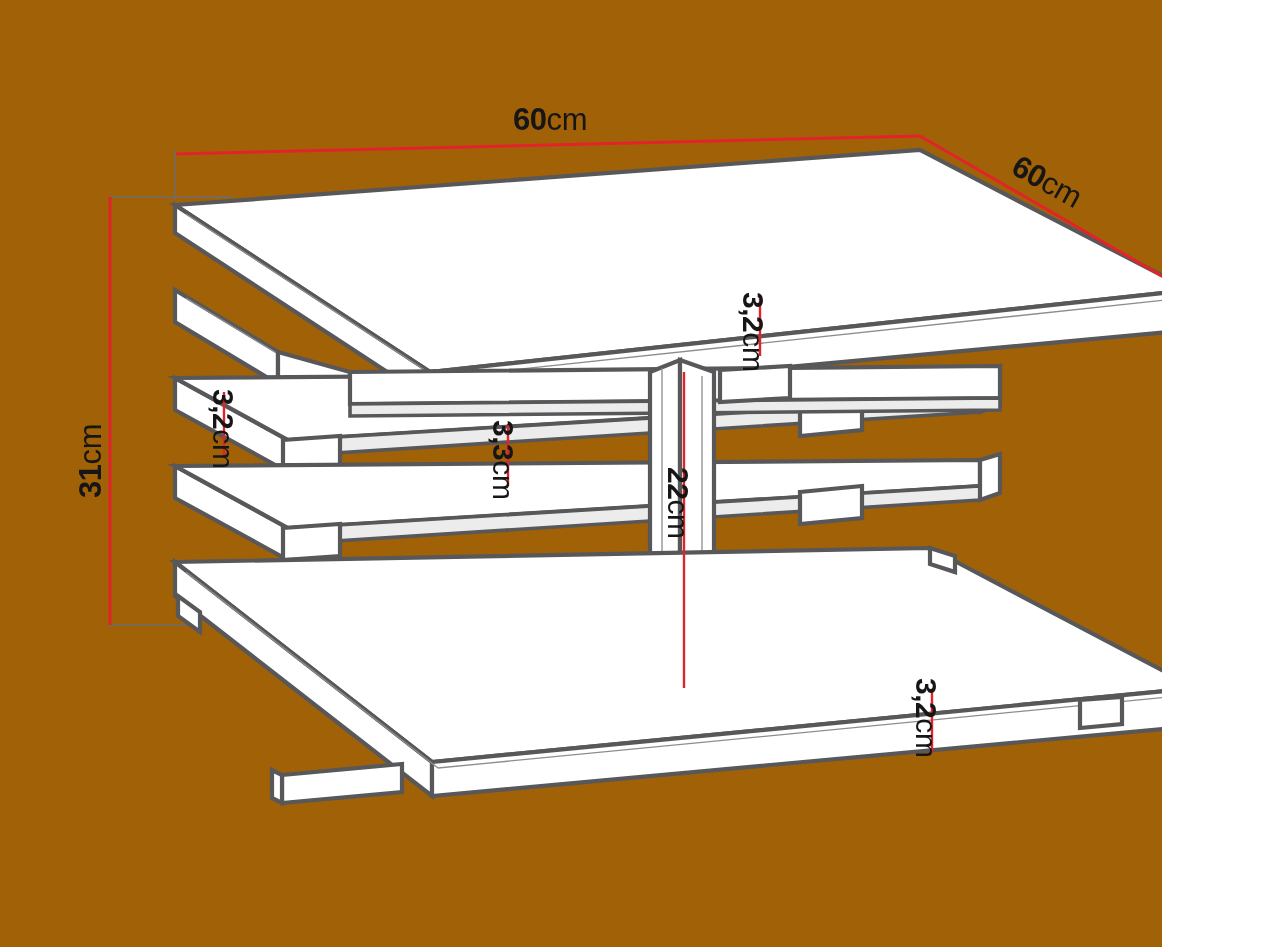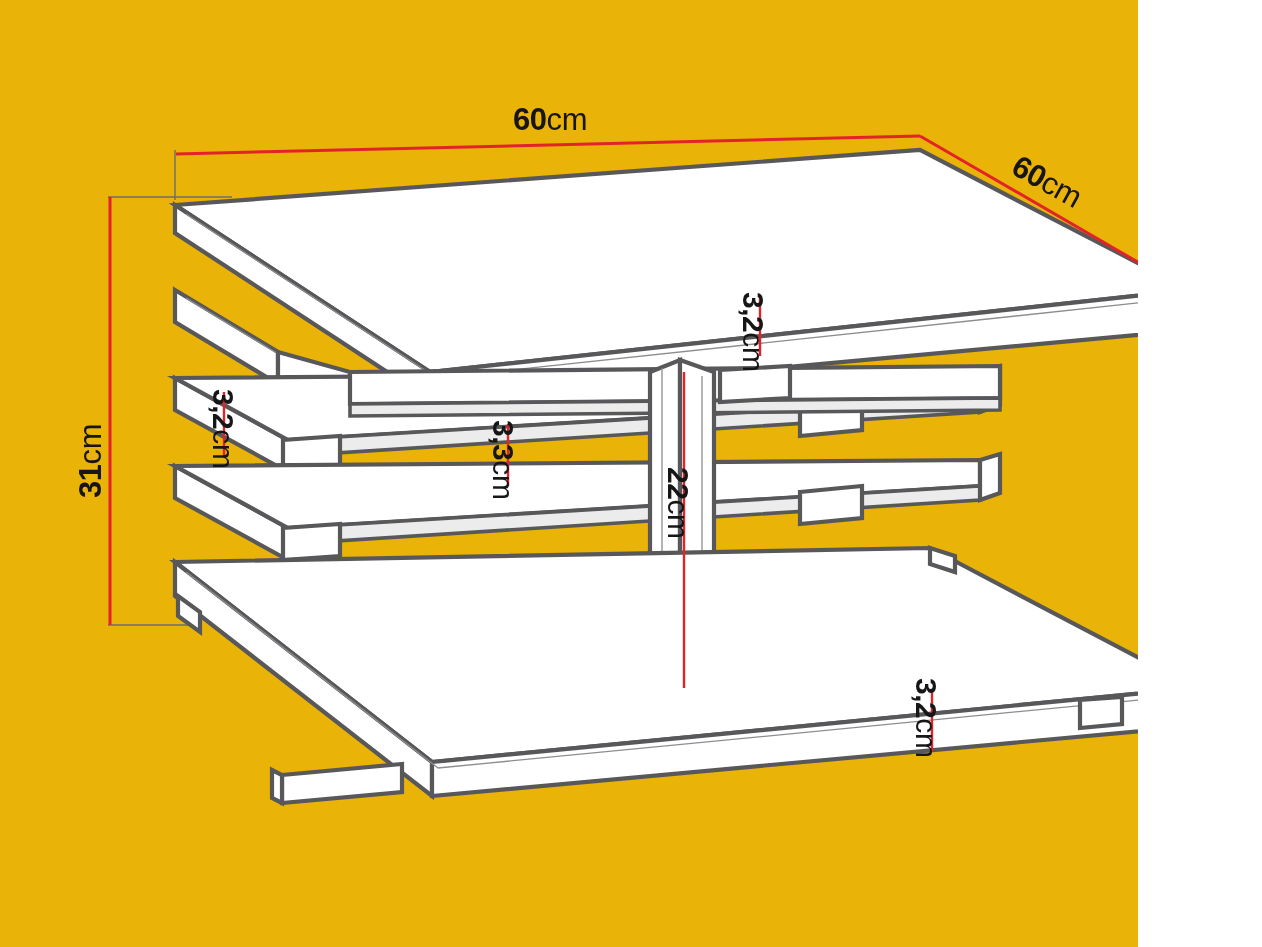--- a/index.html
+++ b/index.html
@@ -8,22 +8,23 @@
     padding: 0;
     background: #ffffff;
   }
   body {
     font-family: "Liberation Sans", sans-serif;
   }
   #drawing-root {
     position: relative;
     width: 1138px;
     height: 947px;
-    background: #eab308;
+    background: #a16207;
     overflow: hidden;
+    padding-left: 24px;
   }
   svg.dwg {
     position: absolute;
     left: 0;
     top: 0;
     width: 1262px;
     height: 947px;
     display: block;
   }
   

